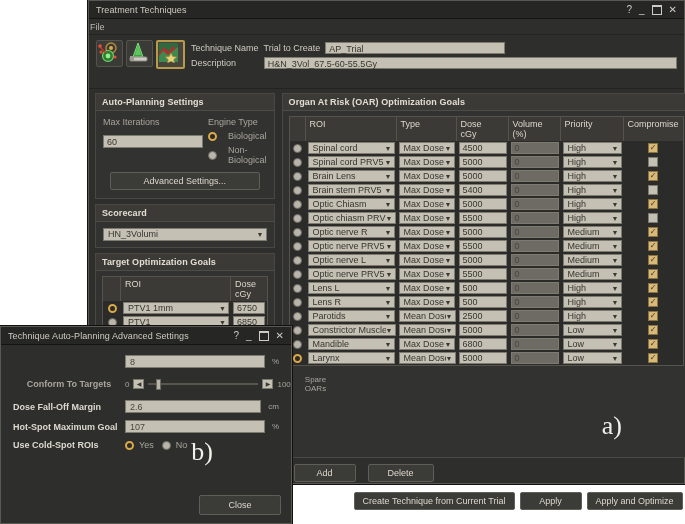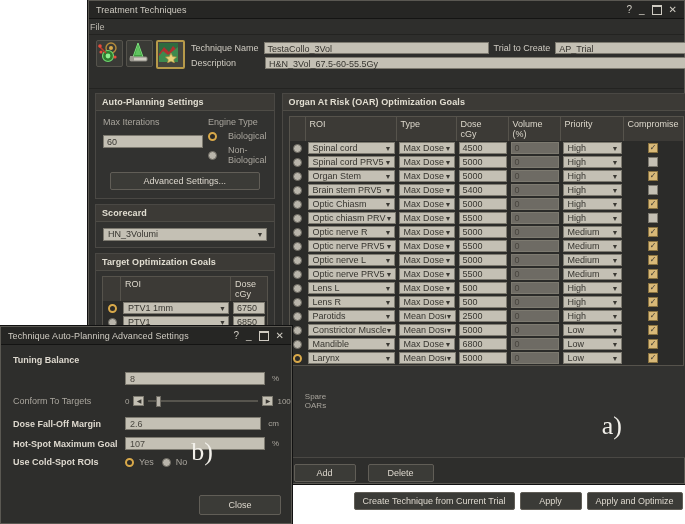--- a/index.html
+++ b/index.html
@@ -148,21 +148,21 @@
   
   #adv-dialog{
     left:0;top:326px;width:292px;height:198px;
     background:#2e2e2c;border:1px solid #5a5852;
     box-shadow:0 0 0 1px #111;
   }
   #adv-dialog .titlebar{background:#262624;}
   .adv-bd{padding:10px 12px 0 12px;}
   .adv-row{display:flex;align-items:center;margin-bottom:7px;}
   .adv-lbl{color:#ded9cf;font-size:9px;font-weight:bold;width:112px;flex:none;}
-  .adv-lbl.dim{color:#a9a59d;font-weight:normal;}
+  .adv-lbl.dim{color:#a9a59d;font-weight:bold;text-align:center;}
   .adv-field{
     background:#c4c0b4;border:1px solid #7d7a70;color:#4a4740;
     font-size:9px;height:13px;line-height:12px;padding:0 4px;
     box-sizing:border-box;width:113px;display:flex;align-items:center;
   }
   .unit{color:#a9a59d;font-size:8px;margin-left:7px;}
 
   .slider-wrap{display:flex;align-items:center;gap:4px;}
   .sl-end{color:#a9a59d;font-size:8px;}
   .sl-btn{
@@ -225,21 +225,20 @@
           <rect x="1" y="1" width="19" height="19" fill="#2f6b3f"></rect>
           <polygon points="1,12 6,5 11,10 15,4 20,9 20,20 1,20" fill="#b03030"></polygon>
           <polygon points="1,14 5,9 10,13 20,5 20,20 1,20" fill="#3e8a4e"></polygon>
           <polygon points="13,11 14.7,14.6 18.6,15 15.7,17.7 16.5,21 13,19.2 9.5,21 10.3,17.7 7.4,15 11.3,14.6" fill="#e8d27a" stroke="#a8883a" stroke-width="0.6"></polygon>
         </svg>
       </div>
     </div>
     <div class="fields">
       <div class="frow">
         <span class="flabel">Technique Name</span>
-        <span class="finput" id="technique-name-input">TestaCollo_3Vol</span>
         <span class="flabel">Trial to Create</span>
         <span class="finput" id="trial-to-create-input">AP_Trial</span>
       </div>
       <div class="frow">
         <span class="flabel" style="width:80px">Description</span>
         <span class="finput" id="description-input">H&amp;N_3Vol_67.5-60-55.5Gy</span>
       </div>
     </div>
   </div>
 
@@ -441,21 +440,21 @@
                 <div class="tcell" style="flex:1;justify-content:center">
                   <span class="chk"></span>
                 </div>
               </div>
               <div class="trow">
                 <div class="tcell" style="width:16px;justify-content:center">
                   <span class="radio"></span>
                 </div>
                 <div class="tcell" style="width:91px">
                   <div class="combo" style="width:88px">
-                    <span class="ctext">Organ Stem</span>
+                    <span class="ctext">Brain Lens</span>
                     <span class="arr">▼</span>
                   </div>
                 </div>
                 <div class="tcell" style="width:60px">
                   <div class="combo" style="width:57px">
                     <span class="ctext">Max Dose</span>
                     <span class="arr">▼</span>
                   </div>
                 </div>
                 <div class="tcell" style="width:52px">
@@ -918,23 +917,20 @@
     <div class="tb-title">Technique Auto-Planning Advanced Settings</div>
     <div class="tb-btns">
       <span class="tb-btn">?</span>
       <span class="tb-btn">_</span>
       <span class="tb-btn sq"></span>
       <span class="tb-btn">✕</span>
     </div>
   </div>
 
   <div class="adv-bd">
-    <div class="adv-row">
-      <span class="adv-lbl" style="width:auto">Tuning Balance</span>
-    </div>
 
     <div class="adv-row">
       <span style="width:112px;flex:none"></span>
       <span class="adv-field" style="width:145px;">8</span>
       <span class="unit">%</span>
     </div>
 
     <div class="adv-row">
       <span class="adv-lbl dim">Conform To Targets</span>
       <div class="slider-wrap">

